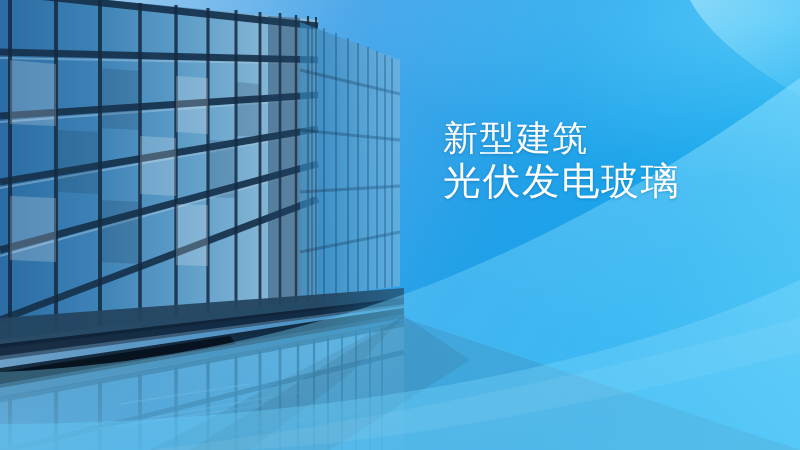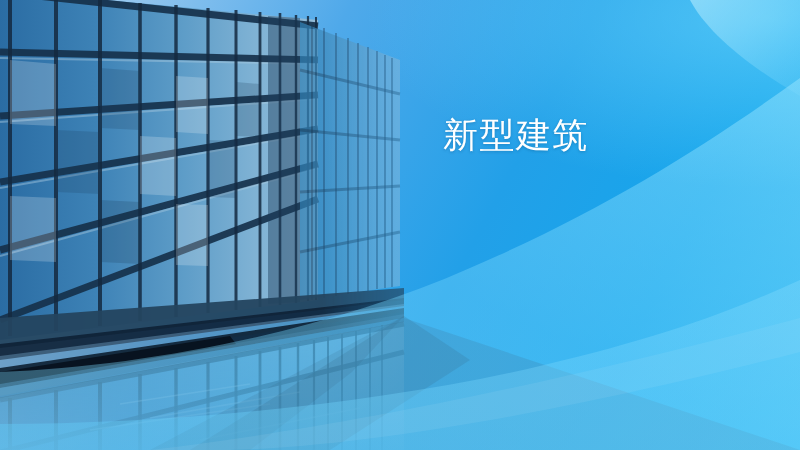--- a/index.html
+++ b/index.html
@@ -2,21 +2,21 @@
 <html lang="zh"><head>
 <meta charset="utf-8">
 <title>新型建筑光伏发电玻璃</title>
 <style>
   html,body{margin:0;padding:0;background:#111;}
   *{box-sizing:border-box;}
   #banner{
     position:relative;
     width:800px;height:450px;
     overflow:hidden;
-    font-family:Liberation Mono, monospace;
+    font-family:Liberation Serif, serif;
     background:#1aa7ea;
     user-select:none;
   }
   .layer{position:absolute;top:0;left:0;width:800px;height:450px;}
   .layer.svgl{pointer-events:none;}
 
   
   #sky{
     background:
       radial-gradient(120% 90% at 96% 4%, rgba(120,220,255,.55) 0%, rgba(120,220,255,0) 42%),
@@ -258,15 +258,16 @@
 
     <path d="M0,450 L0,424 C170,424 380,404 540,366 C660,338 730,312 800,280 L800,450 Z" fill="url(#wv2)"></path>
 
     <path d="M150,450 C320,430 520,392 800,318 L800,352 C520,424 330,448 230,450 Z" fill="#ffffff" opacity=".07"></path>
 
     <path d="M800,0 L800,96 C742,62 706,30 690,0 Z" fill="url(#wv3)"></path>
   </svg>
 
   <div id="text-block">
     <div class="title-line">新型建筑</div>
+    <div class="title-line second">光伏发电玻璃</div>
   </div>
 
 </div>
 
 </body></html>

